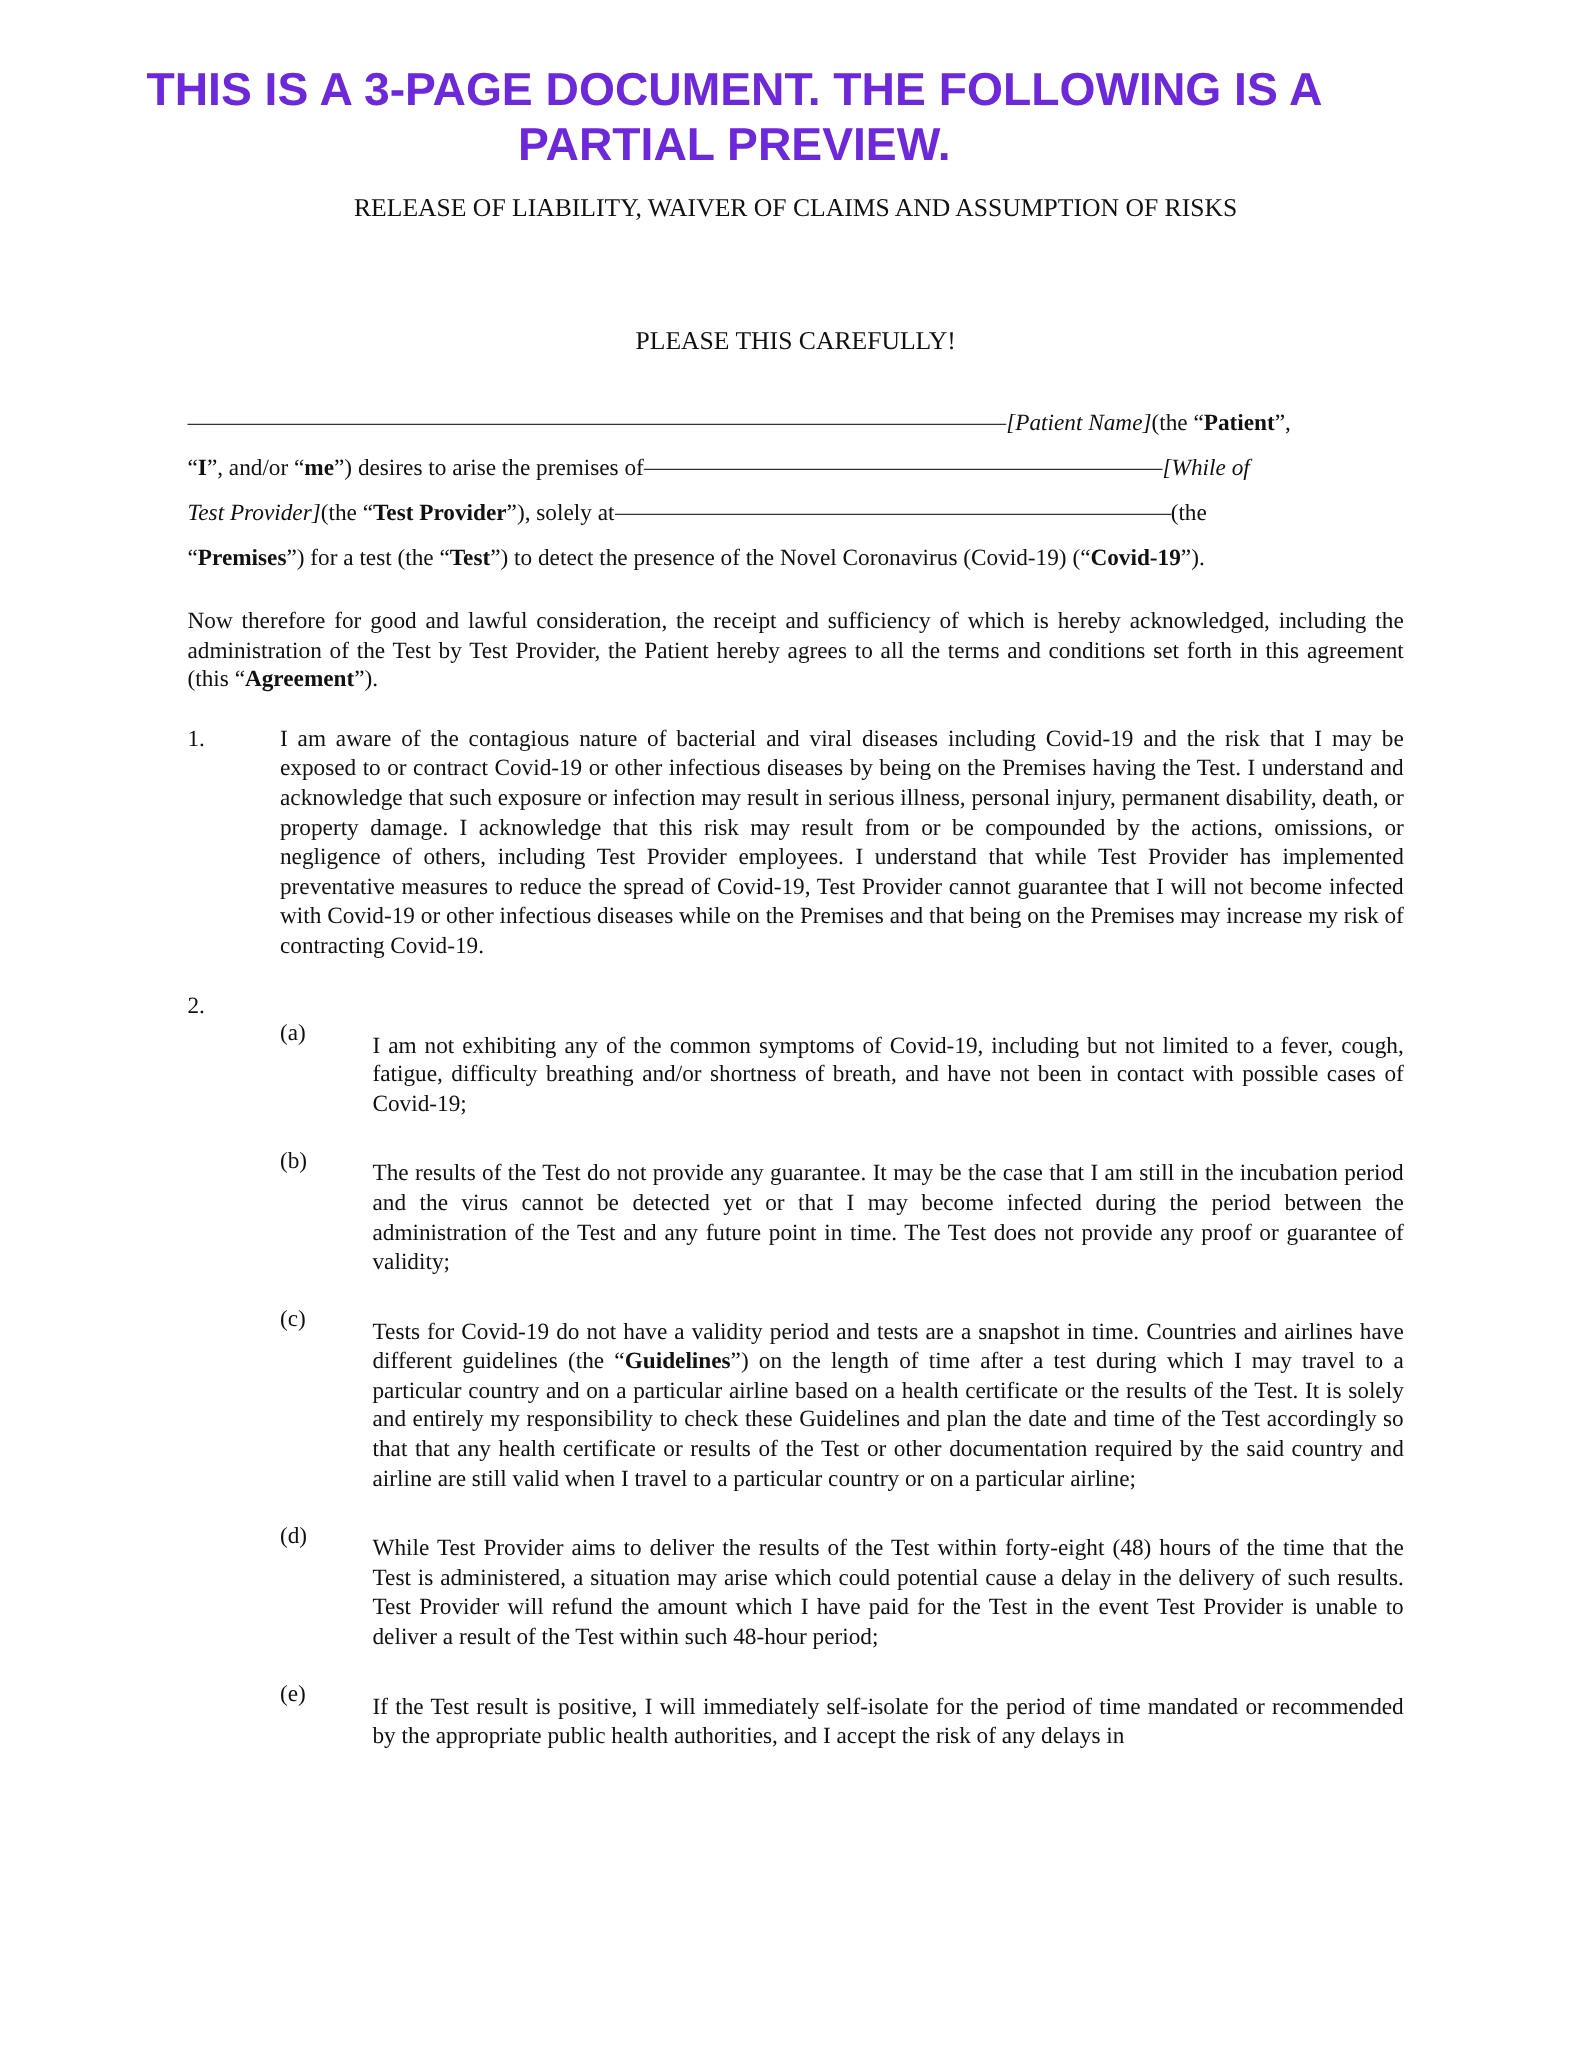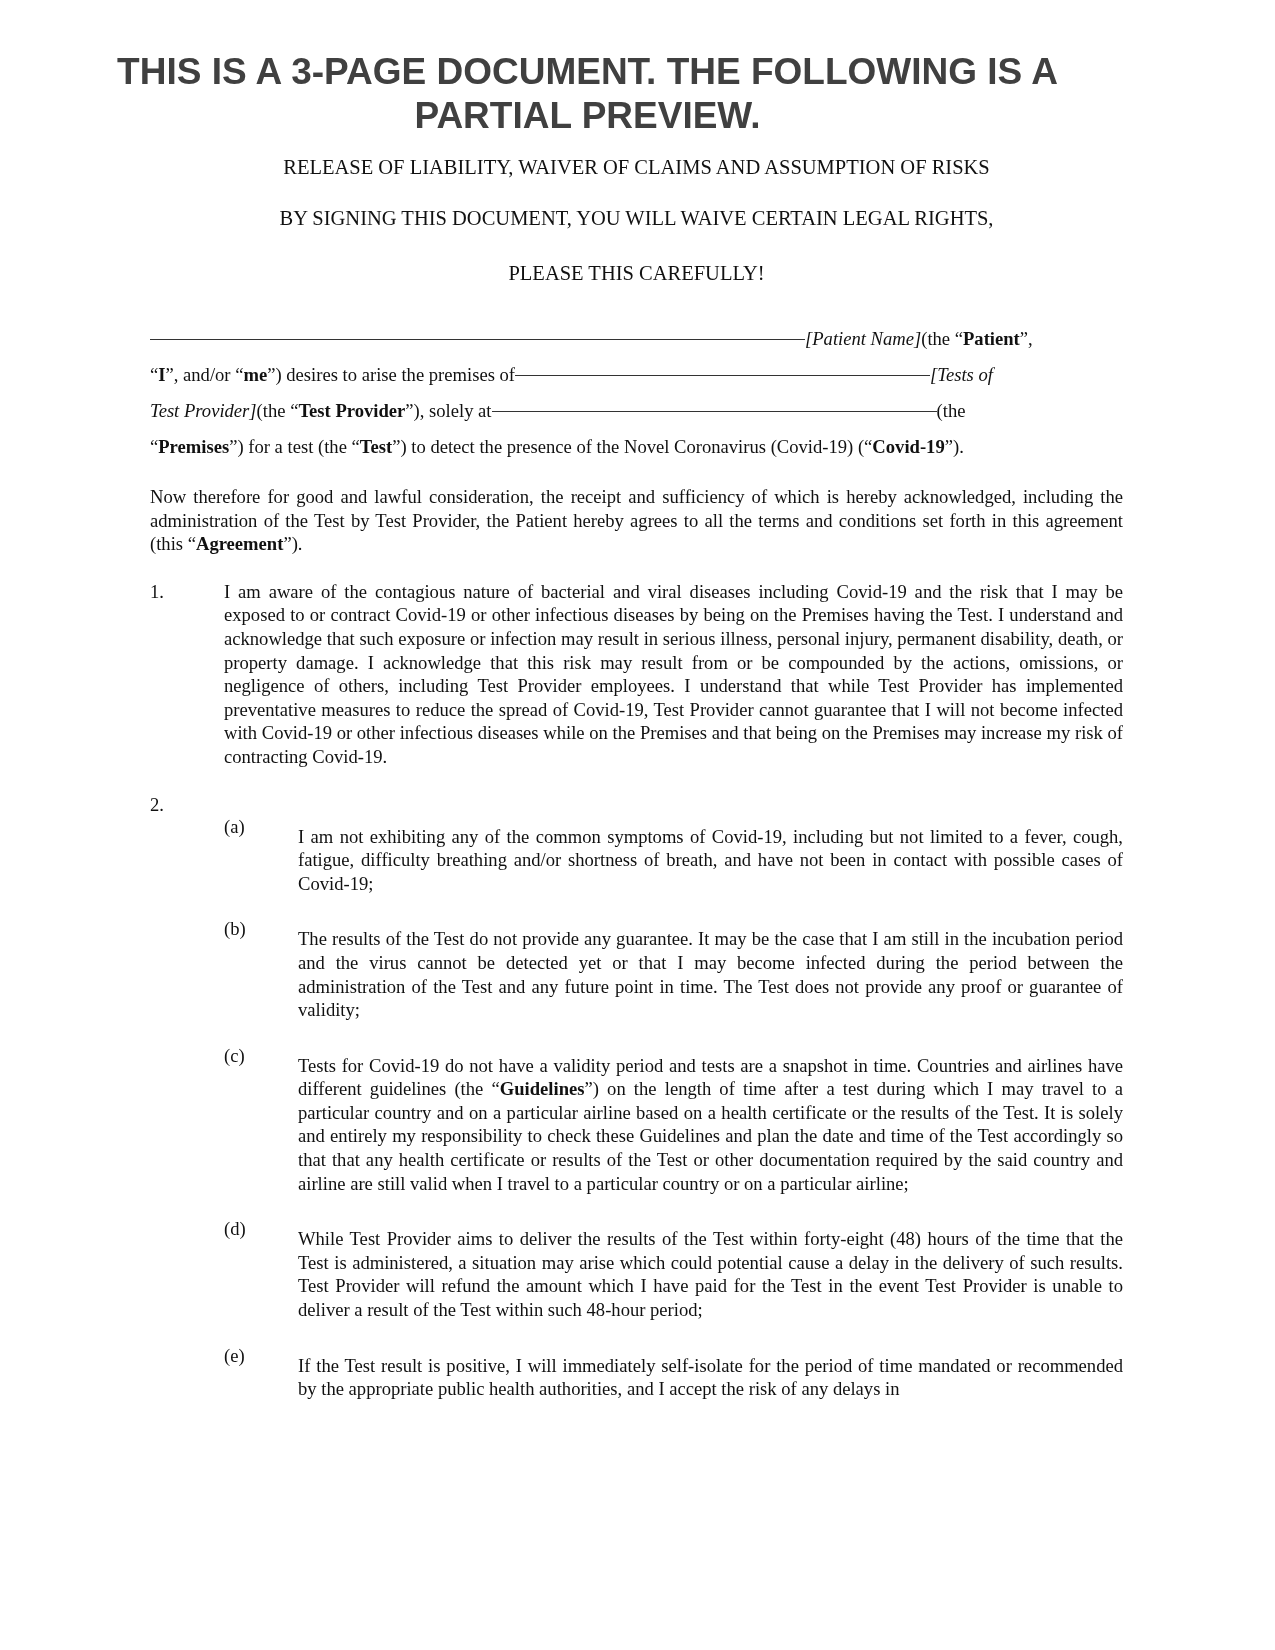--- a/index.html
+++ b/index.html
@@ -1,20 +1,20 @@
 <!DOCTYPE html>
 <html><head>
 <meta charset="utf-8">
 <style>
   html, body { margin: 0; padding: 0; background: #ffffff; }
   body { width: 1275px; height: 1650px; position: relative; overflow: hidden;
          font-family: "Liberation Serif", serif; color: #111; }
   .banner { position: absolute; left: 0; top: 50px; width: 1175px; text-align: center;
             font-family: "Liberation Sans", sans-serif; font-weight: bold;
-            font-size: 37px; line-height: 44px; color: #404040; }
+            font-size: 37px; line-height: 44px; color: #6d28d9; }
   .page { position: absolute; left: 150px; top: 148px; width: 973px;
           font-size: 18.6px; line-height: 23.6px; }
   .h { text-align: center; font-weight: normal; font-size: 20.5px; line-height: 27px; margin: 0; }
   .h1 { margin-top: 6px; }
   .h2 { margin-top: 24px; }
   .h3 { margin-top: 28px; }
   .intro { margin-top: 34px; text-align: justify; line-height: 36px; }
   .intro .line { display: flex; justify-content: flex-start; white-space: nowrap; }
   .blank { display: inline-block; border-bottom: 1px solid #333; height: 18px; }
   .i { font-style: italic; }
@@ -34,34 +34,34 @@
 <body>
 
 <div class="banner">
   <div>THIS IS A 3-PAGE DOCUMENT. THE FOLLOWING IS A</div>
   <div>PARTIAL PREVIEW.</div>
 </div>
 
 <div class="page">
   <p class="h h1">RELEASE OF LIABILITY, WAIVER OF CLAIMS AND ASSUMPTION OF RISKS</p>
   <p class="h h2">
-    <span>BY SIGNING THIS DOCUMENT, YOU WILL WAIVE CERTAIN LEGAL RIGHTS,</span><br>
+    <br>
   </p>
   <p class="h h3">PLEASE THIS CAREFULLY!</p>
 
   <div class="intro">
     <div class="line">
       <span class="blank" style="width:655px"></span>
       <span class="i">[Patient Name]</span>
       <span><span>(the “</span><span class="b">Patient</span><span>”,</span></span>
     </div>
     <div class="line">
       <span><span>“</span><span class="b">I</span><span>”, and/or “</span><span class="b">me</span><span>”) desires to arise the premises of</span></span>
       <span class="blank" style="width:415px"></span>
-      <span class="i">[Tests of</span>
+      <span class="i">[While of</span>
     </div>
     <div class="line">
       <span class="i">Test Provider]</span>
       <span><span>(the “</span><span class="b">Test Provider</span><span>”), solely at</span></span>
       <span class="blank" style="width:445px"></span>
       <span>(the</span>
     </div>
     <div style="line-height:36px;">
       <span>“</span><span class="b">Premises</span><span>”) for a test (the “</span><span class="b">Test</span><span>”) to detect the presence of the Novel Coronavirus (Covid-19) (“</span><span class="b">Covid-19</span><span>”).</span>
     </div>

